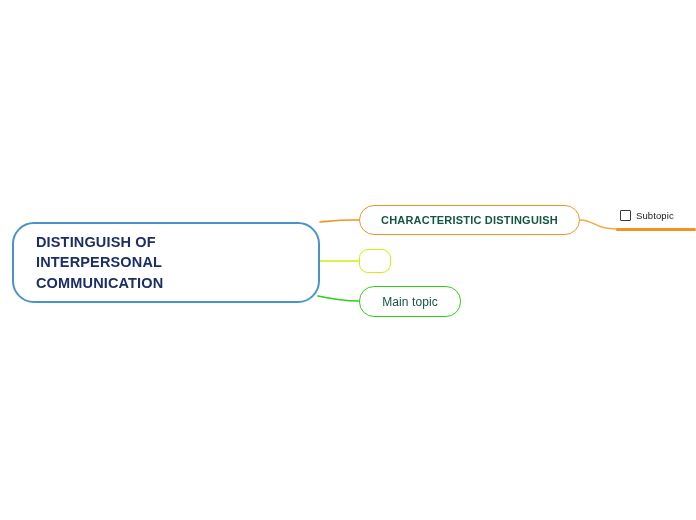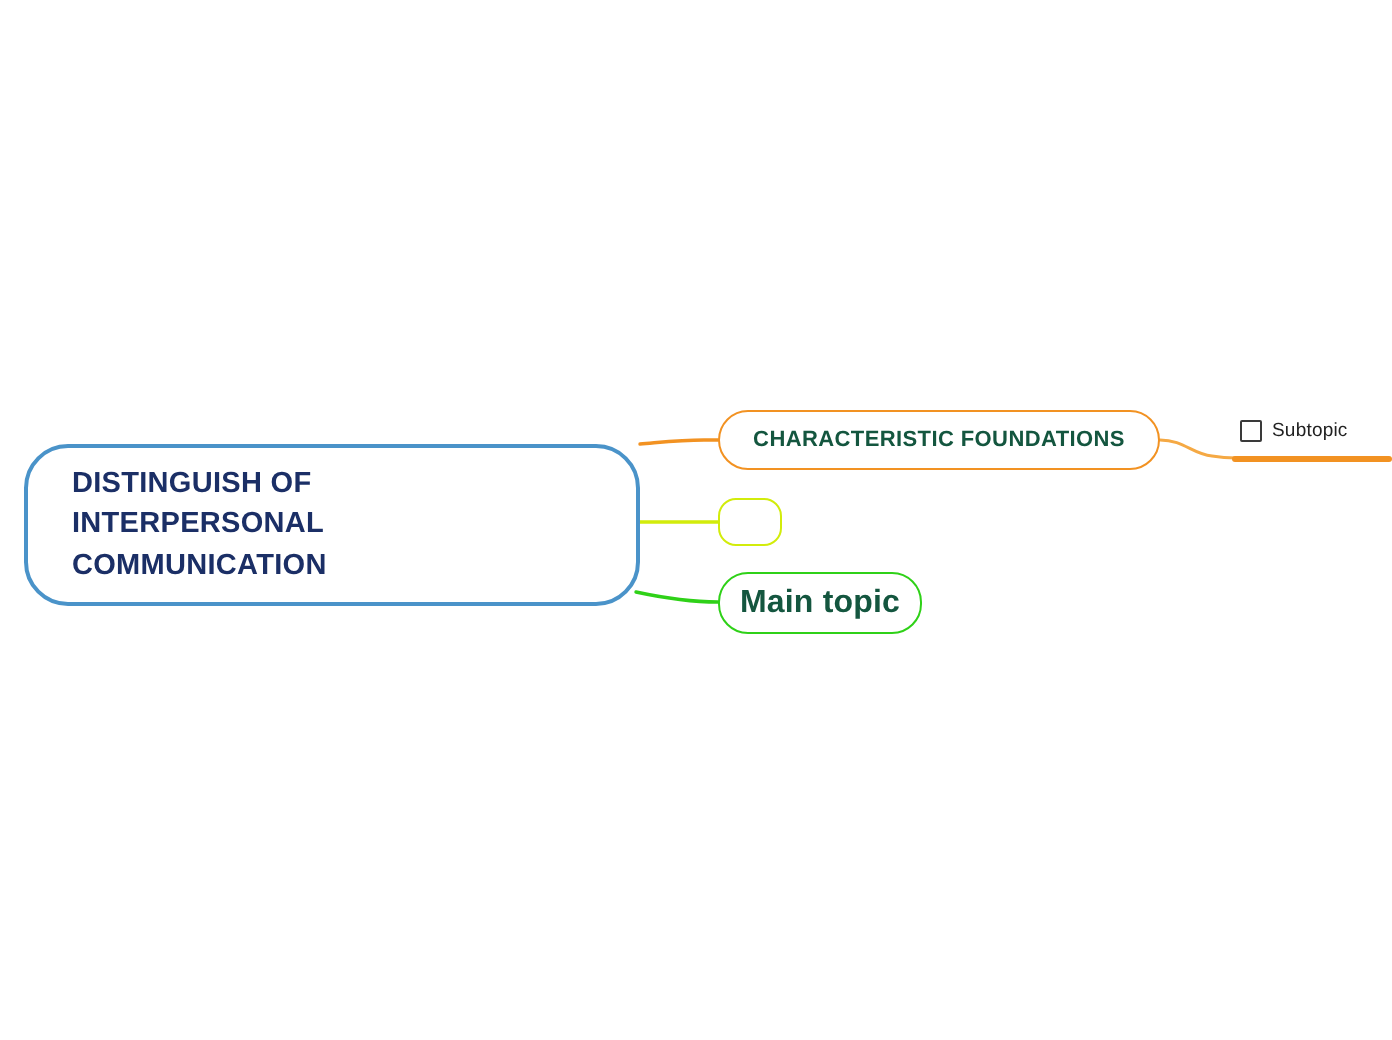--- a/index.html
+++ b/index.html
@@ -96,22 +96,22 @@
   #topic-main {
     left: 359px;
     top: 286px;
     width: 102px;
     height: 31px;
     border: 1.8px solid #2fd118;
     border-radius: 15px;
   }
   #topic-main .label {
     color: #14563f;
-    font-size: 16px;
-    font-weight: bold;
+    font-size: 12px;
+    font-weight: normal;
     letter-spacing: 0.1px;
     white-space: nowrap;
   }
 
   
   #subtopic {
     position: absolute;
     z-index: 2;
     left: 620px;
     top: 210px;
@@ -162,21 +162,21 @@
     <path d="M 580,220 C 592,220 596,227 606,228 C 612,229 614,229 618,229" fill="none" stroke="#f5a944" stroke-width="1.5" stroke-linecap="round"></path>
   </svg>
 
   <div class="node" id="root-node">
     <span class="label">DISTINGUISH OF
 INTERPERSONAL
 COMMUNICATION</span>
   </div>
 
   <div class="node" id="topic-characteristic">
-    <span class="label">CHARACTERISTIC FOUNDATIONS</span>
+    <span class="label">CHARACTERISTIC DISTINGUISH</span>
   </div>
 
   <div class="node" id="topic-empty">
     <span class="label"></span>
   </div>
 
   <div class="node" id="topic-main">
     <span class="label">Main topic</span>
   </div>
 

